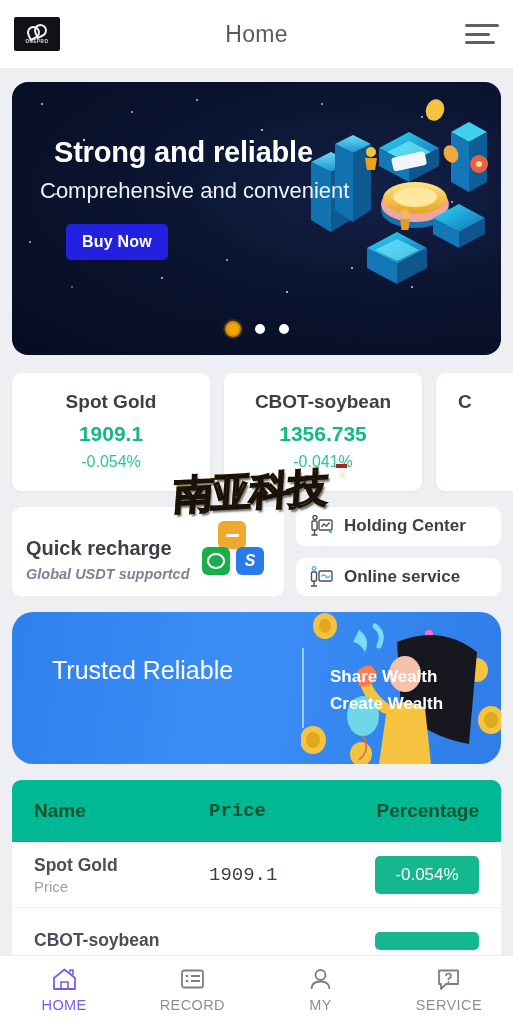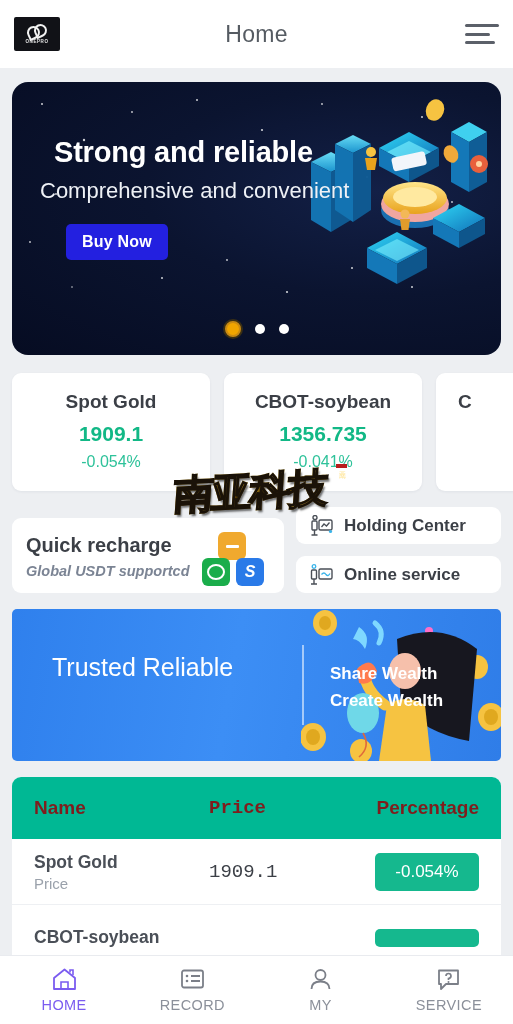--- a/index.html
+++ b/index.html
@@ -76,21 +76,21 @@
     flex:0 0 198px;box-shadow:0 1px 3px rgba(20,30,60,.06);
   }
   .pcard.partial{ flex:0 0 120px; text-align:left; padding-left:22px; overflow:hidden;}
   .pc-name{ font-size:19px;font-weight:bold;color:#3b3f46;white-space:nowrap;}
   .pc-price{ font-size:21px;font-weight:bold;color:#12b886;margin-top:9px;}
   .pc-chg{ font-size:16px;color:#2ec29a;margin-top:7px;}
 
   
   .qrow{ display:flex;gap:12px;margin:16px 12px 0;align-items:stretch;}
   .qrecharge{
-    background:#fff;border-radius:9px;flex:0 0 272px;padding:16px 14px 14px;position:relative;margin-top:11px;
+    background:#fff;border-radius:9px;flex:0 0 272px;padding:30px 14px 14px;position:relative;
   }
   .qr-title{ font-size:20px;font-weight:bold;color:#3b3f46;}
   .qr-sub{ font-size:14.5px;font-style:italic;font-weight:bold;color:#7b8494;line-height:1.12;margin-top:6px;}
   .pay-icons{ position:absolute;right:14px;top:14px;width:74px;height:62px;}
   .pi{ position:absolute;width:28px;height:28px;border-radius:6px;display:flex;align-items:center;justify-content:center;}
   .pi.usdt{ left:22px;top:0;background:#f0a92e;}
   .pi.usdt::after{content:"";width:13px;height:3px;background:#fff;border-radius:1px;}
   .pi.wechat{ left:6px;top:26px;background:#1aad4b;}
   .pi.wechat::after{content:"";width:14px;height:12px;border:2.5px solid #fff;border-radius:50%;}
   .pi.skype{ left:40px;top:26px;background:#2a7ae8;color:#fff;font-size:16px;font-weight:bold;font-style:italic;}
@@ -118,32 +118,32 @@
     text-shadow:2px 3px 2px rgba(0,0,0,.55);
   }
   .wm-seal{
     position:absolute;right:-2px;top:2px;background:#b81d1d;color:#ffe9a8;
     font-size:7px;line-height:1.05;padding:2px 2px;writing-mode:vertical-rl;
     font-family:"DejaVu Sans", sans-serif;
   }
 
   
   .promo{
-    margin:16px 12px 0;height:152px;border-radius:5px;position:relative;overflow:hidden;
+    margin:16px 12px 0;height:152px;border-radius:21px;position:relative;overflow:hidden;
     background:linear-gradient(100deg,#2f80ed 0%,#3c8ef5 45%,#2f7de8 100%);
   }
   .promo-left{ position:absolute;left:40px;top:40px;color:#fff;font-size:25px;line-height:1.45;}
   .promo-div{ position:absolute;left:290px;top:36px;width:2px;height:80px;background:rgba(255,255,255,.55);}
   .promo-right{ position:absolute;left:318px;top:52px;color:#fff;font-size:17px;font-weight:bold;line-height:1.55;z-index:3;}
   .promo-art{ position:absolute;right:0;top:0;width:200px;height:152px;}
 
   
   .tbl{ margin:16px 12px 0;border-radius:9px;overflow:hidden;background:#fff;}
   .tbl-head{ background:#00b894;display:flex;align-items:center;height:62px;padding:0 22px;}
-  .th{ color:#7f1d1d;font-size:19px;font-weight:bold;}
+  .th{ color:#14532d;font-size:19px;font-weight:bold;}
   .c1{ flex:0 0 175px;}
   .c2{ flex:0 0 150px;font-family:Liberation Mono, monospace;}
   .c3{ flex:1;text-align:right;}
   .trow{ display:flex;align-items:center;height:66px;padding:0 22px;border-bottom:1px solid #eef0f3;}
   .td-name{ font-size:17.5px;font-weight:bold;color:#4a4f57;}
   .td-sub{ font-size:15px;color:#9aa1ab;margin-top:2px;}
   .td-price{ font-size:19px;color:#3b3f46;}
   .badge{
     background:#15b88e;color:#fff;font-size:17px;border-radius:5px;
     padding:9px 0;width:104px;text-align:center;margin-left:auto;

